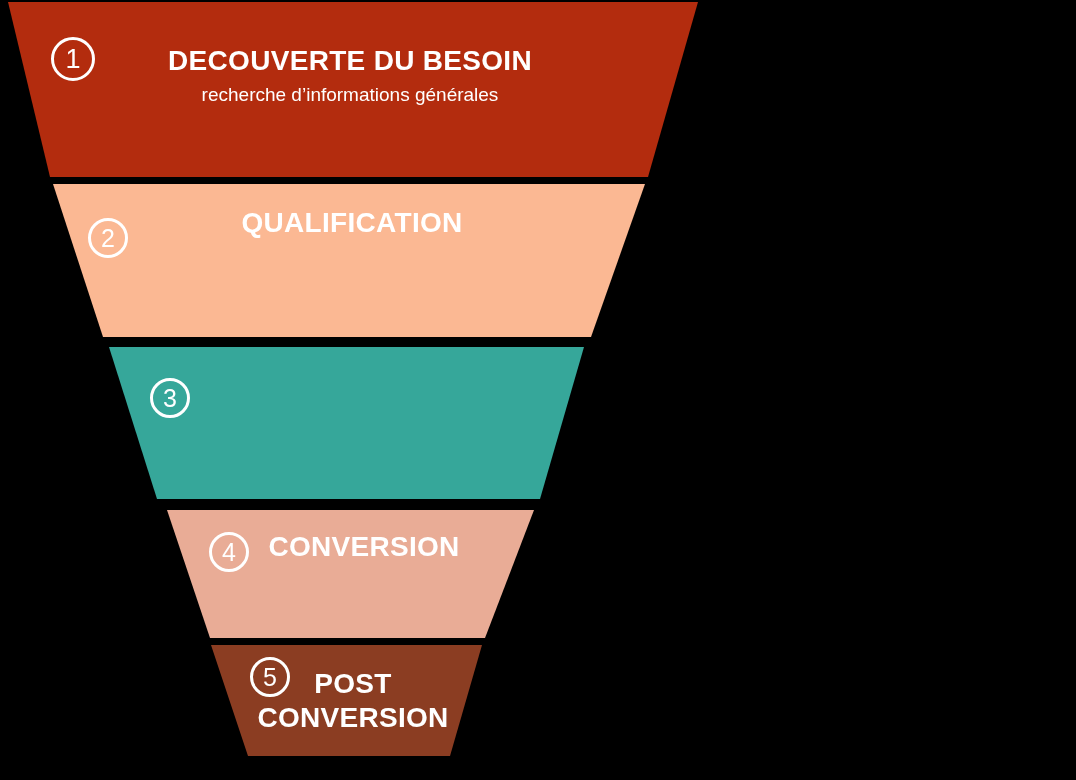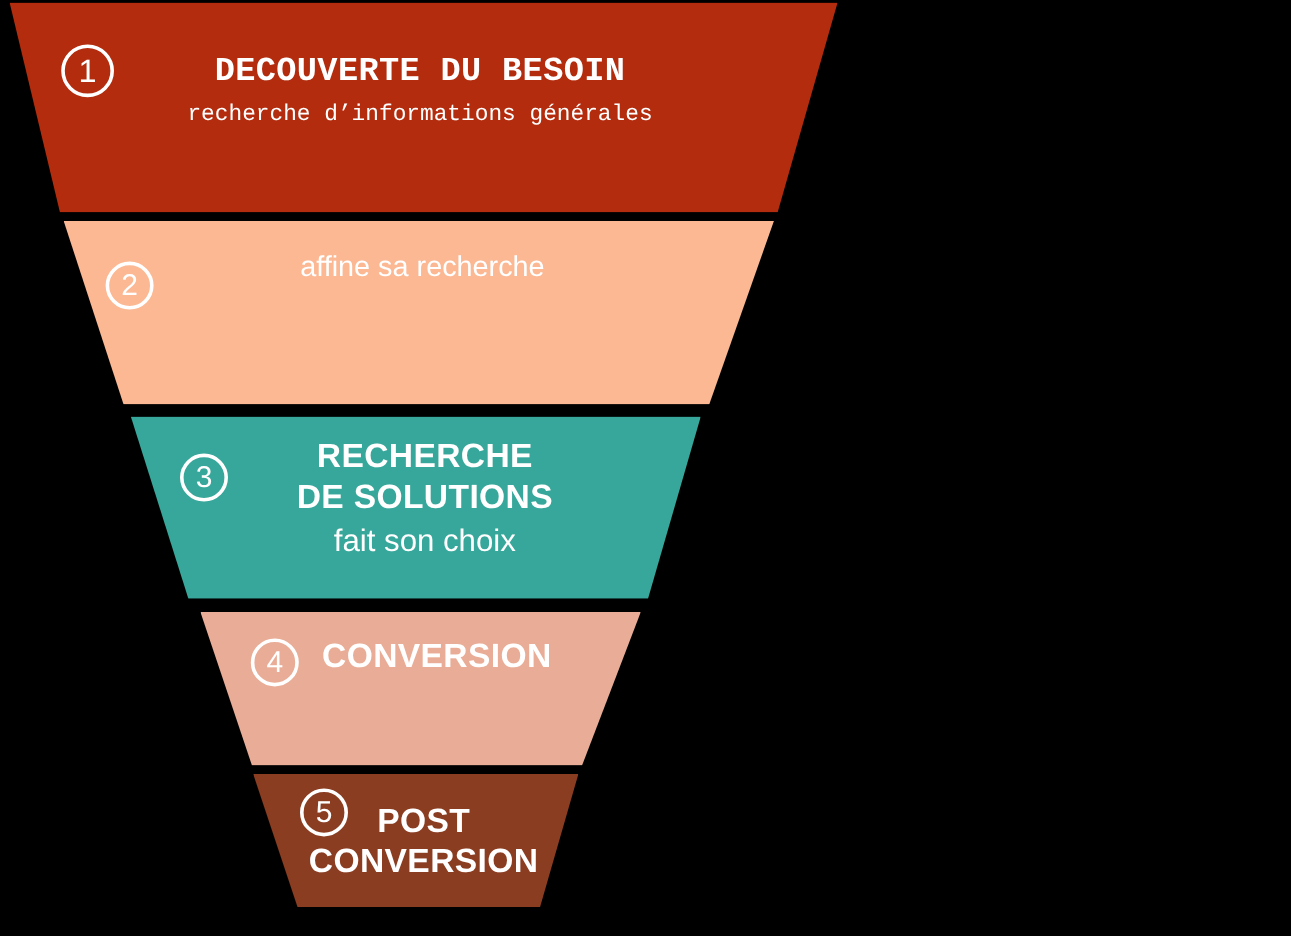--- a/index.html
+++ b/index.html
@@ -77,21 +77,21 @@
     font-size: 28px;
     line-height: 34px;
     letter-spacing: 0.3px;
   }
   .subtitle {
     display: block;
     font-weight: 400;
     font-size: 26px;
     line-height: 34px;
   }
-  .s1 .stage-text { left: 342px; top: 42px; font-family: Liberation Mono, monospace; }
+  .s1 .stage-text { left: 342px; top: 42px; }
   .s1 .subtitle { font-size: 19px; }
   .s2 .stage-text { left: 299px; top: 22px; }
   .s2 .subtitle { font-size: 24px; }
   .s3 .stage-text { left: 245px; top: 16px; }
   .s3 .subtitle { margin-top: 2px; }
   .s4 .stage-text { left: 197px; top: 20px; }
   .s5 .stage-text { left: 142px; top: 22px; }
 </style>
 </head>
 <body>
@@ -102,31 +102,26 @@
     <span class="num">1</span>
     <div class="stage-text">
       <span class="title-line">DECOUVERTE DU BESOIN</span>
       <span class="subtitle">recherche d’informations générales</span>
     </div>
   </div>
 
   <div class="stage s2" style="background-color: rgb(251, 184, 147);">
     <span class="num">2</span>
     <div class="stage-text">
-      <span class="subtitle">affine sa recherche</span>
+      <span class="title-line">QUALIFICATION</span>
     </div>
   </div>
 
   <div class="stage s3" style="background-color: rgb(54, 167, 154);">
     <span class="num">3</span>
-    <div class="stage-text">
-      <span class="title-line">RECHERCHE</span>
-      <span class="title-line">DE SOLUTIONS</span>
-      <span class="subtitle">fait son choix</span>
-    </div>
   </div>
 
   <div class="stage s4" style="background-color: rgb(233, 172, 150);">
     <span class="num">4</span>
     <div class="stage-text">
       <span class="title-line">CONVERSION</span>
     </div>
   </div>
 
   <div class="stage s5" style="background-color: rgb(139, 61, 34);">

